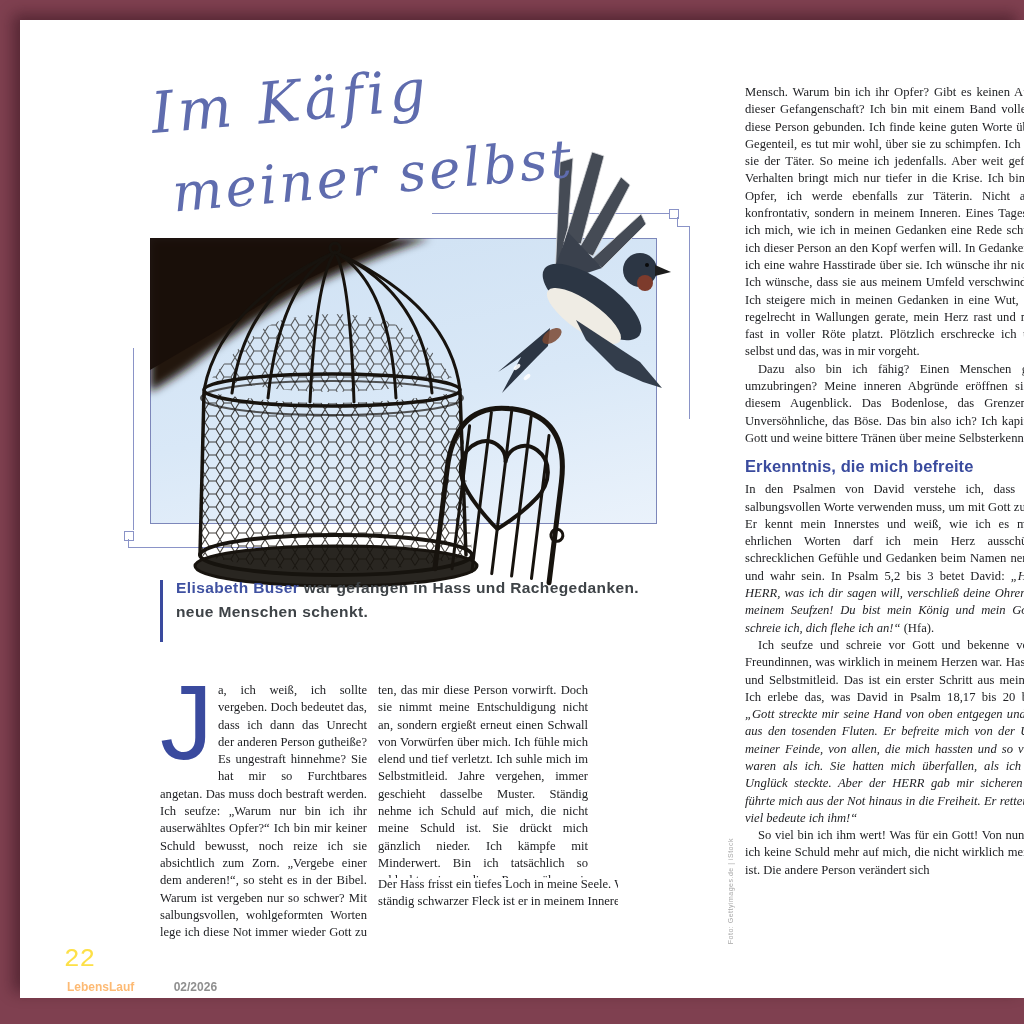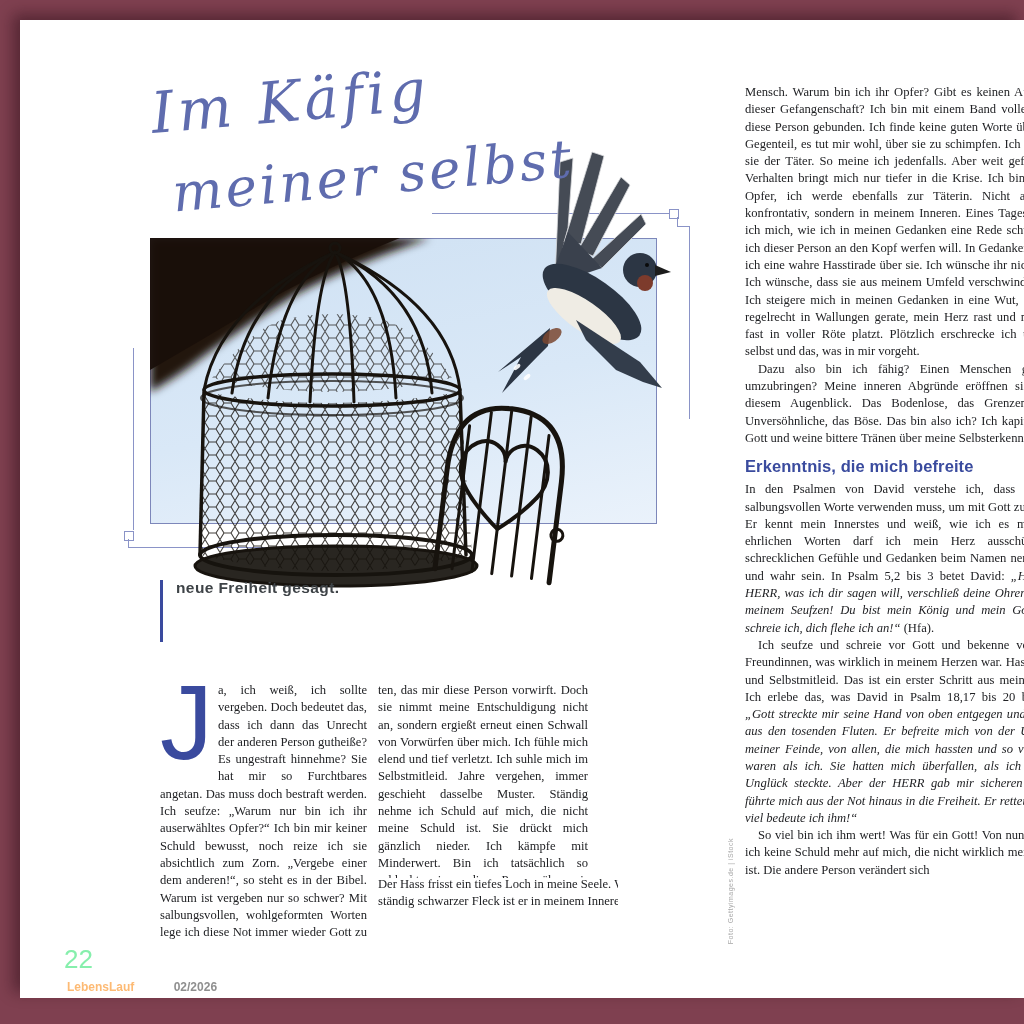--- a/index.html
+++ b/index.html
@@ -73,21 +73,21 @@
   }
   
   .credit{
     position:absolute;left:727px;top:838px;z-index:4;
     font-family:"Liberation Sans",sans-serif;font-size:7px;color:#A8A8A8;
     writing-mode:vertical-rl;transform:rotate(180deg);letter-spacing:0.5px;
   }
   
   .pagenum{
     position:absolute;left:64px;top:944px;z-index:4;
-    font-family:Liberation Sans, sans-serif;font-size:26px;color:#86efac;
+    font-family:Liberation Mono, monospace;font-size:26px;color:#fde047;
   }
   .footline{
     position:absolute;left:67px;top:980px;z-index:4;
     font-family:"Liberation Sans",sans-serif;font-size:12px;font-weight:bold;
   }
   .footline .mag{color:#fdba74;}
   .footline .issue{color:#8F8F8F;padding-left:36px;}
   i{font-style:italic;}
 </style>
 </head>
@@ -193,21 +193,22 @@
       <circle cx="540" cy="140" r="17" fill="#2C3644"></circle>
       <circle cx="545" cy="153" r="8" fill="#7D3B2C"></circle>
       <polygon points="555,135 571,142 555,146" fill="#1C1C1C"></polygon>
       <circle cx="547" cy="135" r="2" fill="#0A0A0A"></circle>
     </g>
   </svg>
 
   <div class="intro">
     <div class="intro-bar"></div>
     <div class="intro-lines">
-      <div>neue Freiheit gesagt.</div>
+      <div><span class="author">Elisabeth Buser</span><span> war gefangen in Hass und Rachegedanken.</span></div>
+      <div>neue Menschen schenkt.</div>
     </div>
   </div>
 
   <div class="col col1">
     <span class="dropcap">J</span>
     <span>a, ich weiß, ich sollte vergeben. Doch bedeutet das, dass ich dann das Unrecht der anderen Person gutheiße? Es ungestraft hinnehme? Sie hat mir so Furchtbares angetan. Das muss doch bestraft werden. Ich seufze: „Warum nur bin ich ihr auserwähltes Opfer?“ Ich bin mir keiner Schuld bewusst, noch reize ich sie absichtlich zum Zorn. „Vergebe einer dem anderen!“, so steht es in der Bibel. Warum ist vergeben nur so schwer? Mit salbungsvollen, wohlgeformten Worten lege ich diese Not immer wieder Gott zu Füßen. Ich fasse Mut und entschuldige mich für mein Verhal-</span>
   </div>
 
   <div class="col col2a">
     <p>ten, das mir diese Person vorwirft. Doch sie nimmt meine Entschuldigung nicht an, sondern ergießt erneut einen Schwall von Vorwürfen über mich. Ich fühle mich elend und tief verletzt. Ich suhle mich im Selbstmitleid. Jahre vergehen, immer geschieht dasselbe Muster. Ständig nehme ich Schuld auf mich, die nicht meine Schuld ist. Sie drückt mich gänzlich nieder. Ich kämpfe mit Minderwert. Bin ich tatsächlich so schlecht, wie es diese Person über mir ausspricht? Ich fürchte mich, ihr über den Weg zu laufen. Ich entschuldige mich für Dinge, die ich nie getan oder gesagt habe. Ich fühle mich in einem unsichtbaren Käfig gefangen.</p>

